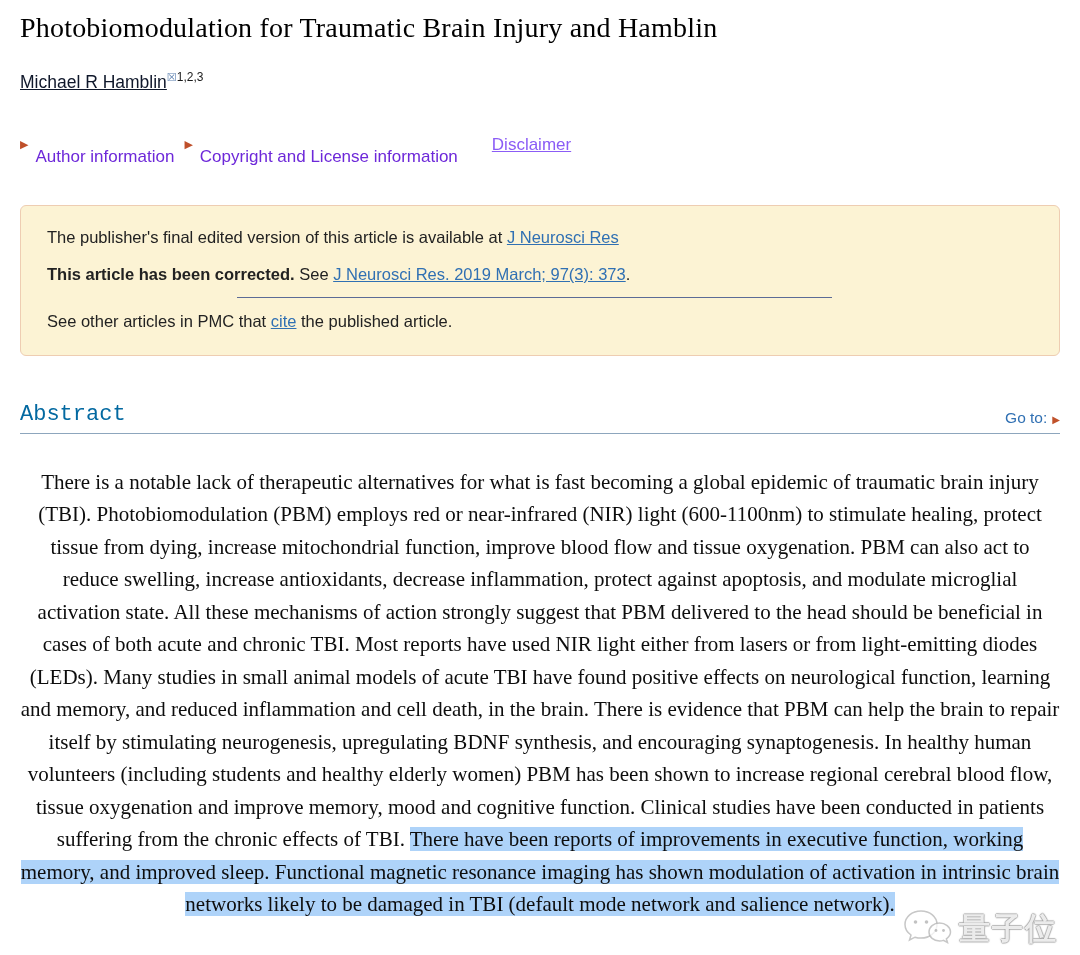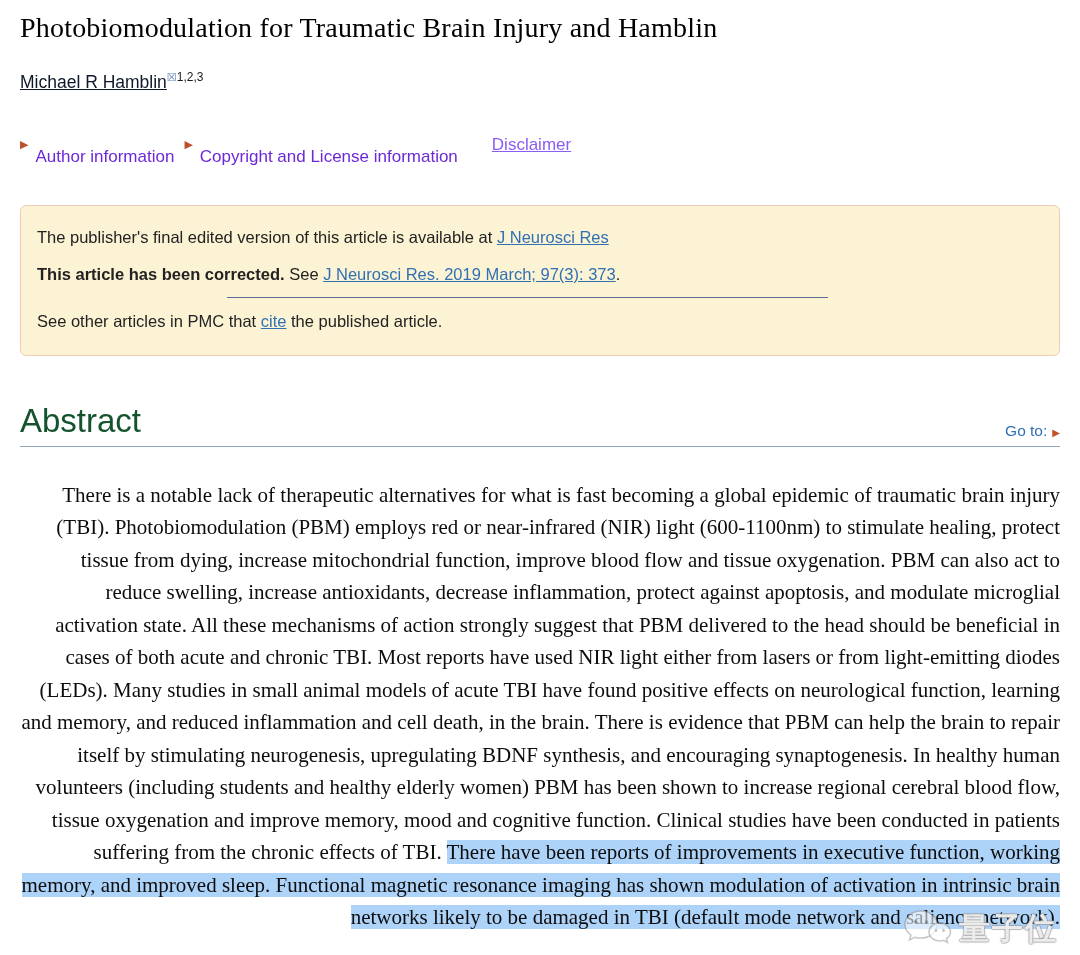--- a/index.html
+++ b/index.html
@@ -62,21 +62,21 @@
     color: #8b5cf6;
     text-decoration: underline;
     margin-left: 24px;
   }
 
   .notice-box {
     margin-top: 38px;
     background: #fcf3d4;
     border: 1px solid #eecdb2;
     border-radius: 6px;
-    padding: 20px 20px 22px 16px;
+    padding: 20px 20px 22px 26px;
     font-size: 16.5px;
     color: #222222;
   }
   .notice-line { line-height: 1.35; }
   .notice-line + .notice-line { margin-top: 15px; }
   .notice-link { color: #3070b3; text-decoration: underline; }
   .notice-bold { font-weight: bold; }
   .notice-sep {
     border: none;
     border-top: 1px solid #5c6b96;
@@ -86,44 +86,44 @@
 
   .abstract-header {
     margin-top: 46px;
     display: flex;
     justify-content: space-between;
     align-items: flex-end;
     padding-bottom: 6px;
     border-bottom: 1px solid #8da6bd;
   }
   .abstract-heading {
-    font-family: Liberation Sans, sans-serif;
+    font-family: Liberation Mono, monospace;
     font-weight: 400;
-    font-size: 33px;
-    color: #14532d;
+    font-size: 22px;
+    color: #0369a1;
   }
   .goto-link {
     font-size: 15.5px;
     color: #3070b3;
     text-decoration: none;
   }
   .goto-arrow {
     color: #c0512a;
     font-size: 10px;
     margin-left: 5px;
   }
 
   .abstract-body {
     margin-top: 32px;
     font-family: "Liberation Serif", serif;
     font-size: 21px;
     line-height: 32.5px;
     color: #0d0d0d;
     width: 1040px;
-    text-align: right;
+    text-align: center;
   }
   .highlighted {
     background-color: #aed3f9;
   }
 
   .watermark {
     position: absolute;
     right: 22px;
     bottom: 4px;
     display: flex;

